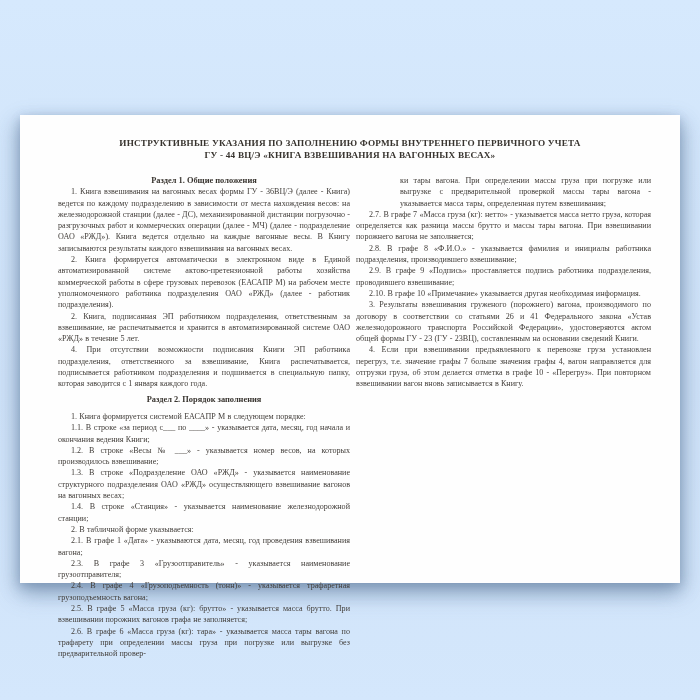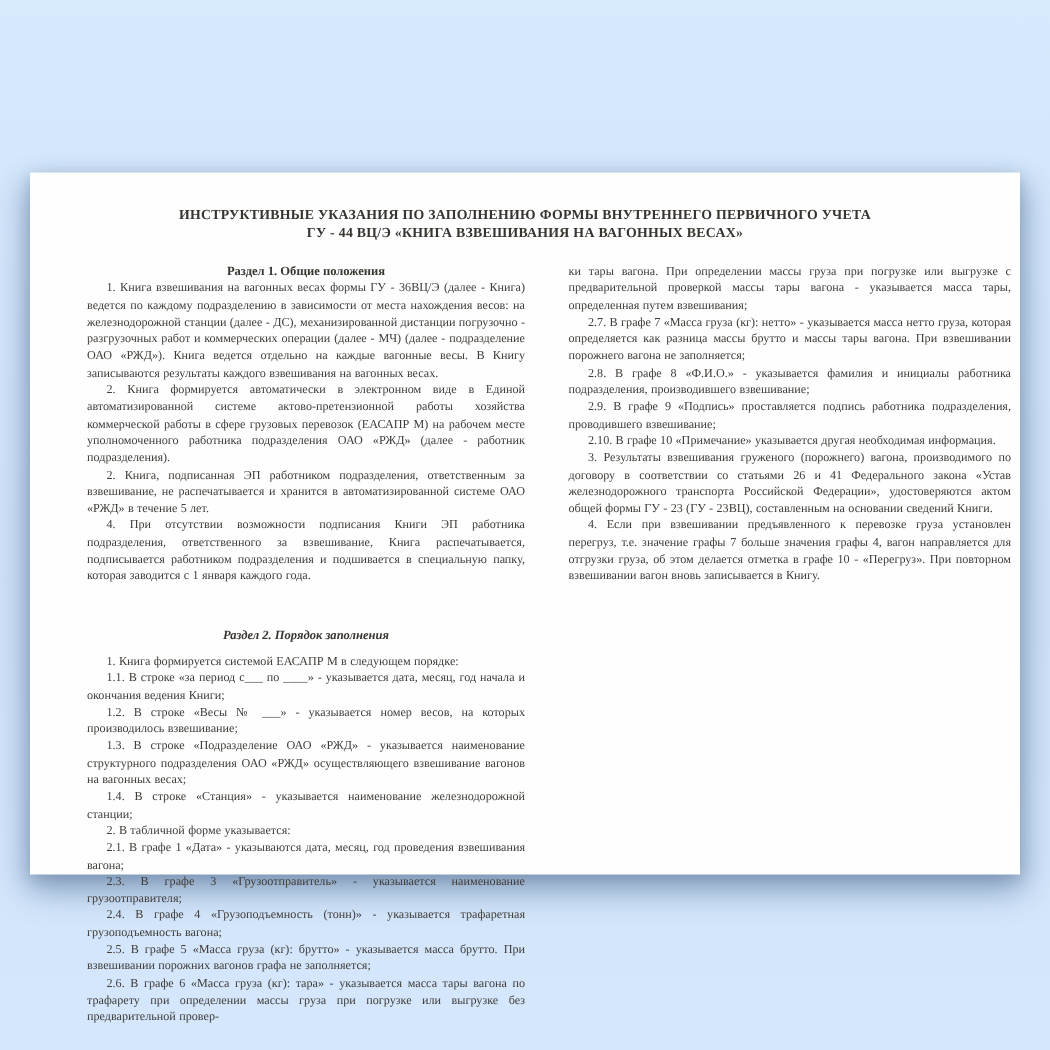--- a/index.html
+++ b/index.html
@@ -23,39 +23,39 @@
     margin-top:23px;
     text-align:center;
     font-weight:bold;
     font-size:9.2px;line-height:11.5px;
     letter-spacing:.2px;
     color:#38342f;
   }
   .columns{
     display:flex;
     margin:14px 20px 0 38px;
-    gap:29px;
+    gap:6px;
   }
   .col-left{width:292px;flex:none;}
   .col-right{width:295px;flex:none;}
   .section-header{
     font-size:8.4px;line-height:11.3px;
     font-weight:bold;text-align:center;
     color:#38342f;margin:0;
   }
-  .section-header.spaced{margin-top:28px;margin-bottom:6px;font-style:italic;}
+  .section-header.spaced{margin-top:4px;margin-bottom:6px;}
   p.body-par{
     margin:0;
     text-indent:13px;
     text-align:justify;
     font-size:8.1px;line-height:11.3px;
     color:#403c38;
     word-spacing:.2px;
   }
-  p.body-par.no-indent{text-indent:0;}
+  p.body-par.no-indent{text-indent:0;margin-left:44px;}
 </style>
 </head>
 <body>
 
 <div class="bg">
   <div class="paper">
 
     <div class="doc-title">
       <div>ИНСТРУКТИВНЫЕ УКАЗАНИЯ ПО ЗАПОЛНЕНИЮ ФОРМЫ ВНУТРЕННЕГО ПЕРВИЧНОГО УЧЕТА</div>
       <div>ГУ - 44 ВЦ/Э «КНИГА ВЗВЕШИВАНИЯ НА ВАГОННЫХ ВЕСАХ»</div>

